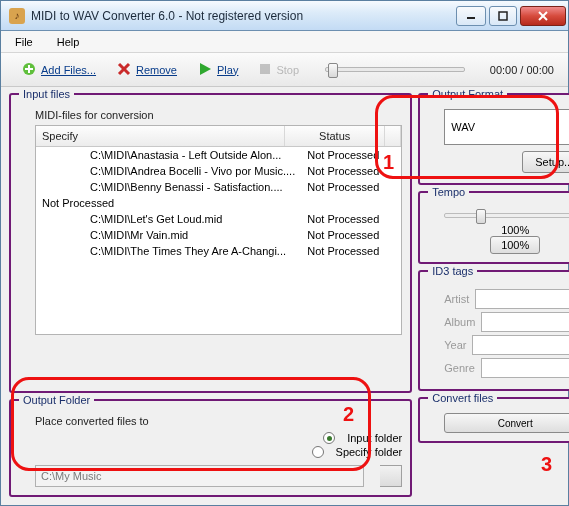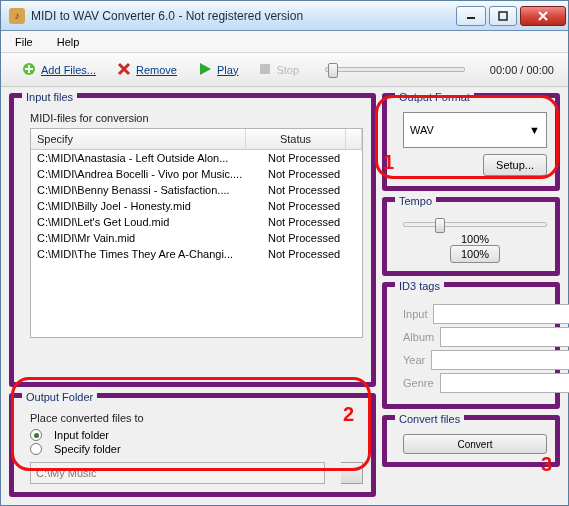--- a/index.html
+++ b/index.html
@@ -29,39 +29,39 @@
 .seek .thumb{position:absolute;left:2px;top:-5px;width:10px;height:15px;border:1px solid #888;border-radius:2px;background:linear-gradient(#fafafa,#d8d8d8);}
 .time { margin-left:auto; color:#222; }
 
 
 .body { display:flex; padding:6px 8px 8px 8px; gap:6px; height:calc(100% - 30px - 22px - 34px); }
 
 .leftcol { flex:1; display:flex; flex-direction:column; }
 .rightcol { width:178px; display:flex; flex-direction:column; gap:6px; }
 
 
-.grp { border:5px solid #701a75; border-radius:3px; padding:14px 8px 8px 16px; position:relative; background:#f0f0f0; }
+.grp { border:2px solid #701a75; border-radius:3px; padding:14px 8px 8px 24px; position:relative; background:#f0f0f0; }
 .grp-title { position:absolute; top:-7px; left:8px; background:#f0f0f0; padding:0 4px; color:#1a2f6b; }
 .sublabel { color:#222; margin-bottom:4px; }
 
 .filelist { background:#fff; border:1px solid #b4b4b4; height:210px; }
 .fl-head { display:flex; background:linear-gradient(#fdfdfd,#ececec); border-bottom:1px solid #c8c8c8; }
 .fl-head div { padding:4px 6px; border-right:1px solid #d8d8d8; color:#222; }
 .col-fn { flex:1; }
 .col-st { width:100px;text-align:center; }
 .col-ex { width:16px; border-right:none; }
 .fl-body { overflow:auto; }
 .fl-row { display:flex; }
 .fl-row div { padding:2px 6px; white-space:nowrap; overflow:hidden; text-overflow:ellipsis; }
-.fl-row .cfn { flex:1; }
+.fl-row .cfn { flex:1;margin-left:48px; }
 .fl-row .cst { width:100px; }
 
 
 .outfolder { margin-top:6px; }
-.radio-row { display:flex; align-items:center; gap:12px; padding:1px 0; }
+.radio-row { display:flex; align-items:center; gap:12px; padding:1px 0;justify-content:flex-end; }
 .radio-dot { width:12px;height:12px;border:1px solid #777;border-radius:50%;background:#fff;display:flex;align-items:center;justify-content:center;}
 .radio-dot.on::after{content:"";width:5px;height:5px;border-radius:50%;background:#3a7a2e;}
 .pathbox { display:flex; margin-top:6px;gap:16px; }
 .pathbox input { flex:1; border:1px solid #b0b0b0; background:#f3f3f3; color:#7a7a7a; padding:3px 5px; height:22px;}
 .pathbox .browse { width:22px; height:22px; border:1px solid #a0a0a0; border-left:none; background:linear-gradient(#f2f2f2,#dcdcdc);}
 
 
 .selectbox { width:100%; height:36px; border:1px solid #8a8a8a; background:#fff; display:flex; align-items:center; padding:0 6px; justify-content:space-between; margin-bottom:6px;}
 .btn { border:1px solid #8a8a8a; background:linear-gradient(#f7f7f7,#dedede); border-radius:3px; padding:4px 12px; text-align:center; }
 .btn.setup { float:right; }
@@ -166,21 +166,20 @@
               </div>
               <div class="fl-row">
                 <div class="cfn">C:\MIDI\Andrea Bocelli - Vivo por Music....</div>
                 <div class="cst">Not Processed</div>
               </div>
               <div class="fl-row">
                 <div class="cfn">C:\MIDI\Benny Benassi - Satisfaction....</div>
                 <div class="cst">Not Processed</div>
               </div>
               <div class="fl-row">
-                <div class="cfn">C:\MIDI\Billy Joel - Honesty.mid</div>
                 <div class="cst">Not Processed</div>
               </div>
               <div class="fl-row">
                 <div class="cfn">C:\MIDI\Let's Get Loud.mid</div>
                 <div class="cst">Not Processed</div>
               </div>
               <div class="fl-row">
                 <div class="cfn">C:\MIDI\Mr Vain.mid</div>
                 <div class="cst">Not Processed</div>
               </div>
@@ -231,21 +230,21 @@
           </div>
         <div class="tempo-row">
           <span>100%</span>
           <span class="btn" style="padding:2px 10px">100%</span>
         </div>
       </div>
 
       <div class="grp">
         <div class="grp-title">ID3 tags</div>
         <div class="id3row">
-            <label>Input</label>
+            <label>Artist</label>
             <input value="" style="">
           </div>
         <div class="id3row">
             <label>Album</label>
             <input value="" style="">
           </div>
         <div class="id3row">
             <label>Year</label>
             <input value="" style="">
           </div>

